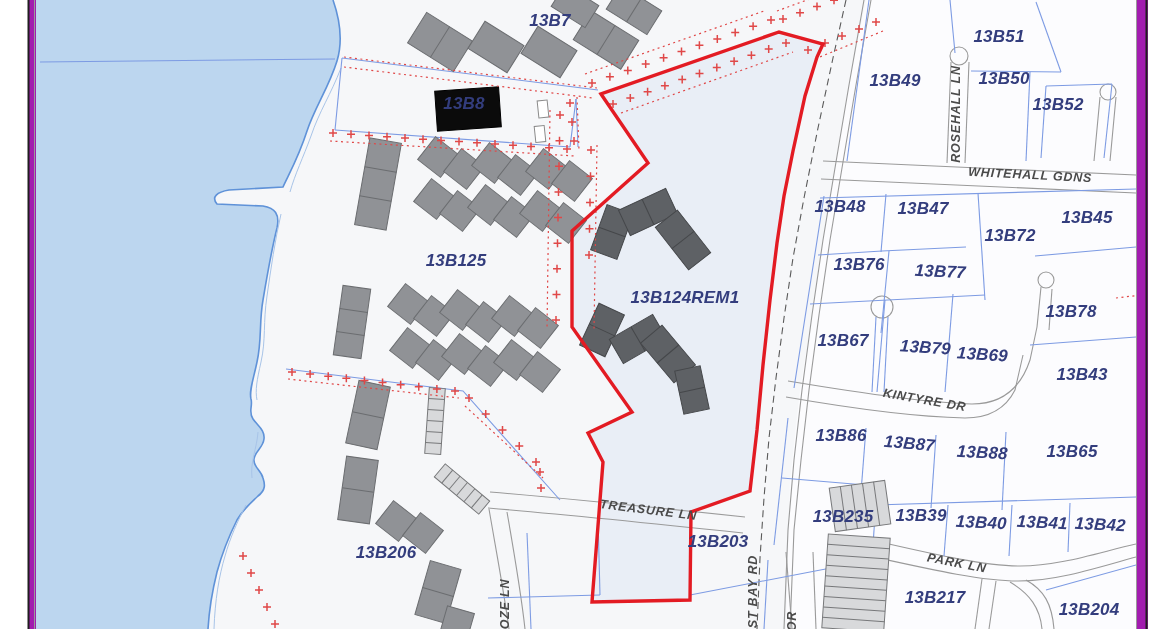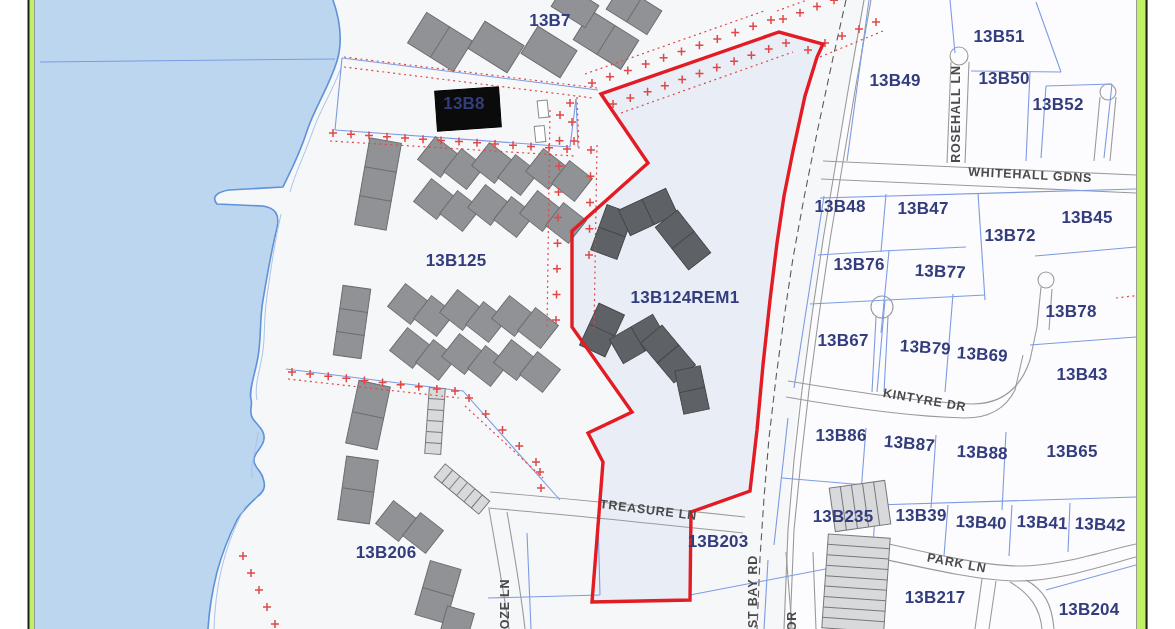--- a/index.html
+++ b/index.html
@@ -1,17 +1,17 @@
 <!DOCTYPE html>
 <html style="--water: #bcd6ef; --land: #f6f7f9; --land-east: #fcfcfe; --highlight-fill: #e9eef6; --boundary-red: #e31b23; --marker-red: #e04848; --parcel-line: #7d9be3; --parcel-label: #333d7d; --street-label: #4a4a4a; --road-edge: #9a9a9a; --building: #909296; --building-dark: #5e6165; --building-black: #0b0b0b; --building-hatched: #d8d9db; --frame-border: #1f1f1f;"><head>
 <meta charset="utf-8">
 <style>
   html,body{margin:0;padding:0;background:#ffffff;}
-  #stage{position:relative;width:1175px;height:629px;background:#bef264;overflow:hidden;
-         font-family:"Liberation Sans",sans-serif;}
+  #stage{position:relative;width:1175px;height:629px;background:#a21caf;overflow:hidden;
+         font-family:"Liberation Sans",sans-serif;font-style:italic;}
   svg{position:absolute;left:0;top:0;}
   .road{stroke:var(--road-edge,#9a9a9a);stroke-width:1.1;fill:none;}
   .road-dash{stroke:#5a5a5a;stroke-width:1.1;fill:none;stroke-dasharray:7 4.5;}
   .bulb{stroke:var(--road-edge,#9a9a9a);stroke-width:1.1;fill:none;}
   .blue{stroke:var(--parcel-line,#7d9be3);stroke-width:1.1;fill:none;}
   .coast{stroke:#5f92d8;stroke-width:1.6;fill:none;}
   .coast-inner{stroke:#a8c4e8;stroke-width:1;fill:none;}
   .dotted-red{stroke:var(--marker-red,#e04848);stroke-width:1.2;fill:none;stroke-dasharray:2 3.5;}
   .cross{stroke:var(--marker-red,#e04848);stroke-width:1.5;fill:none;}
   .boundary{stroke:var(--boundary-red,#e31b23);stroke-width:3.4;fill:none;stroke-linejoin:miter;}

